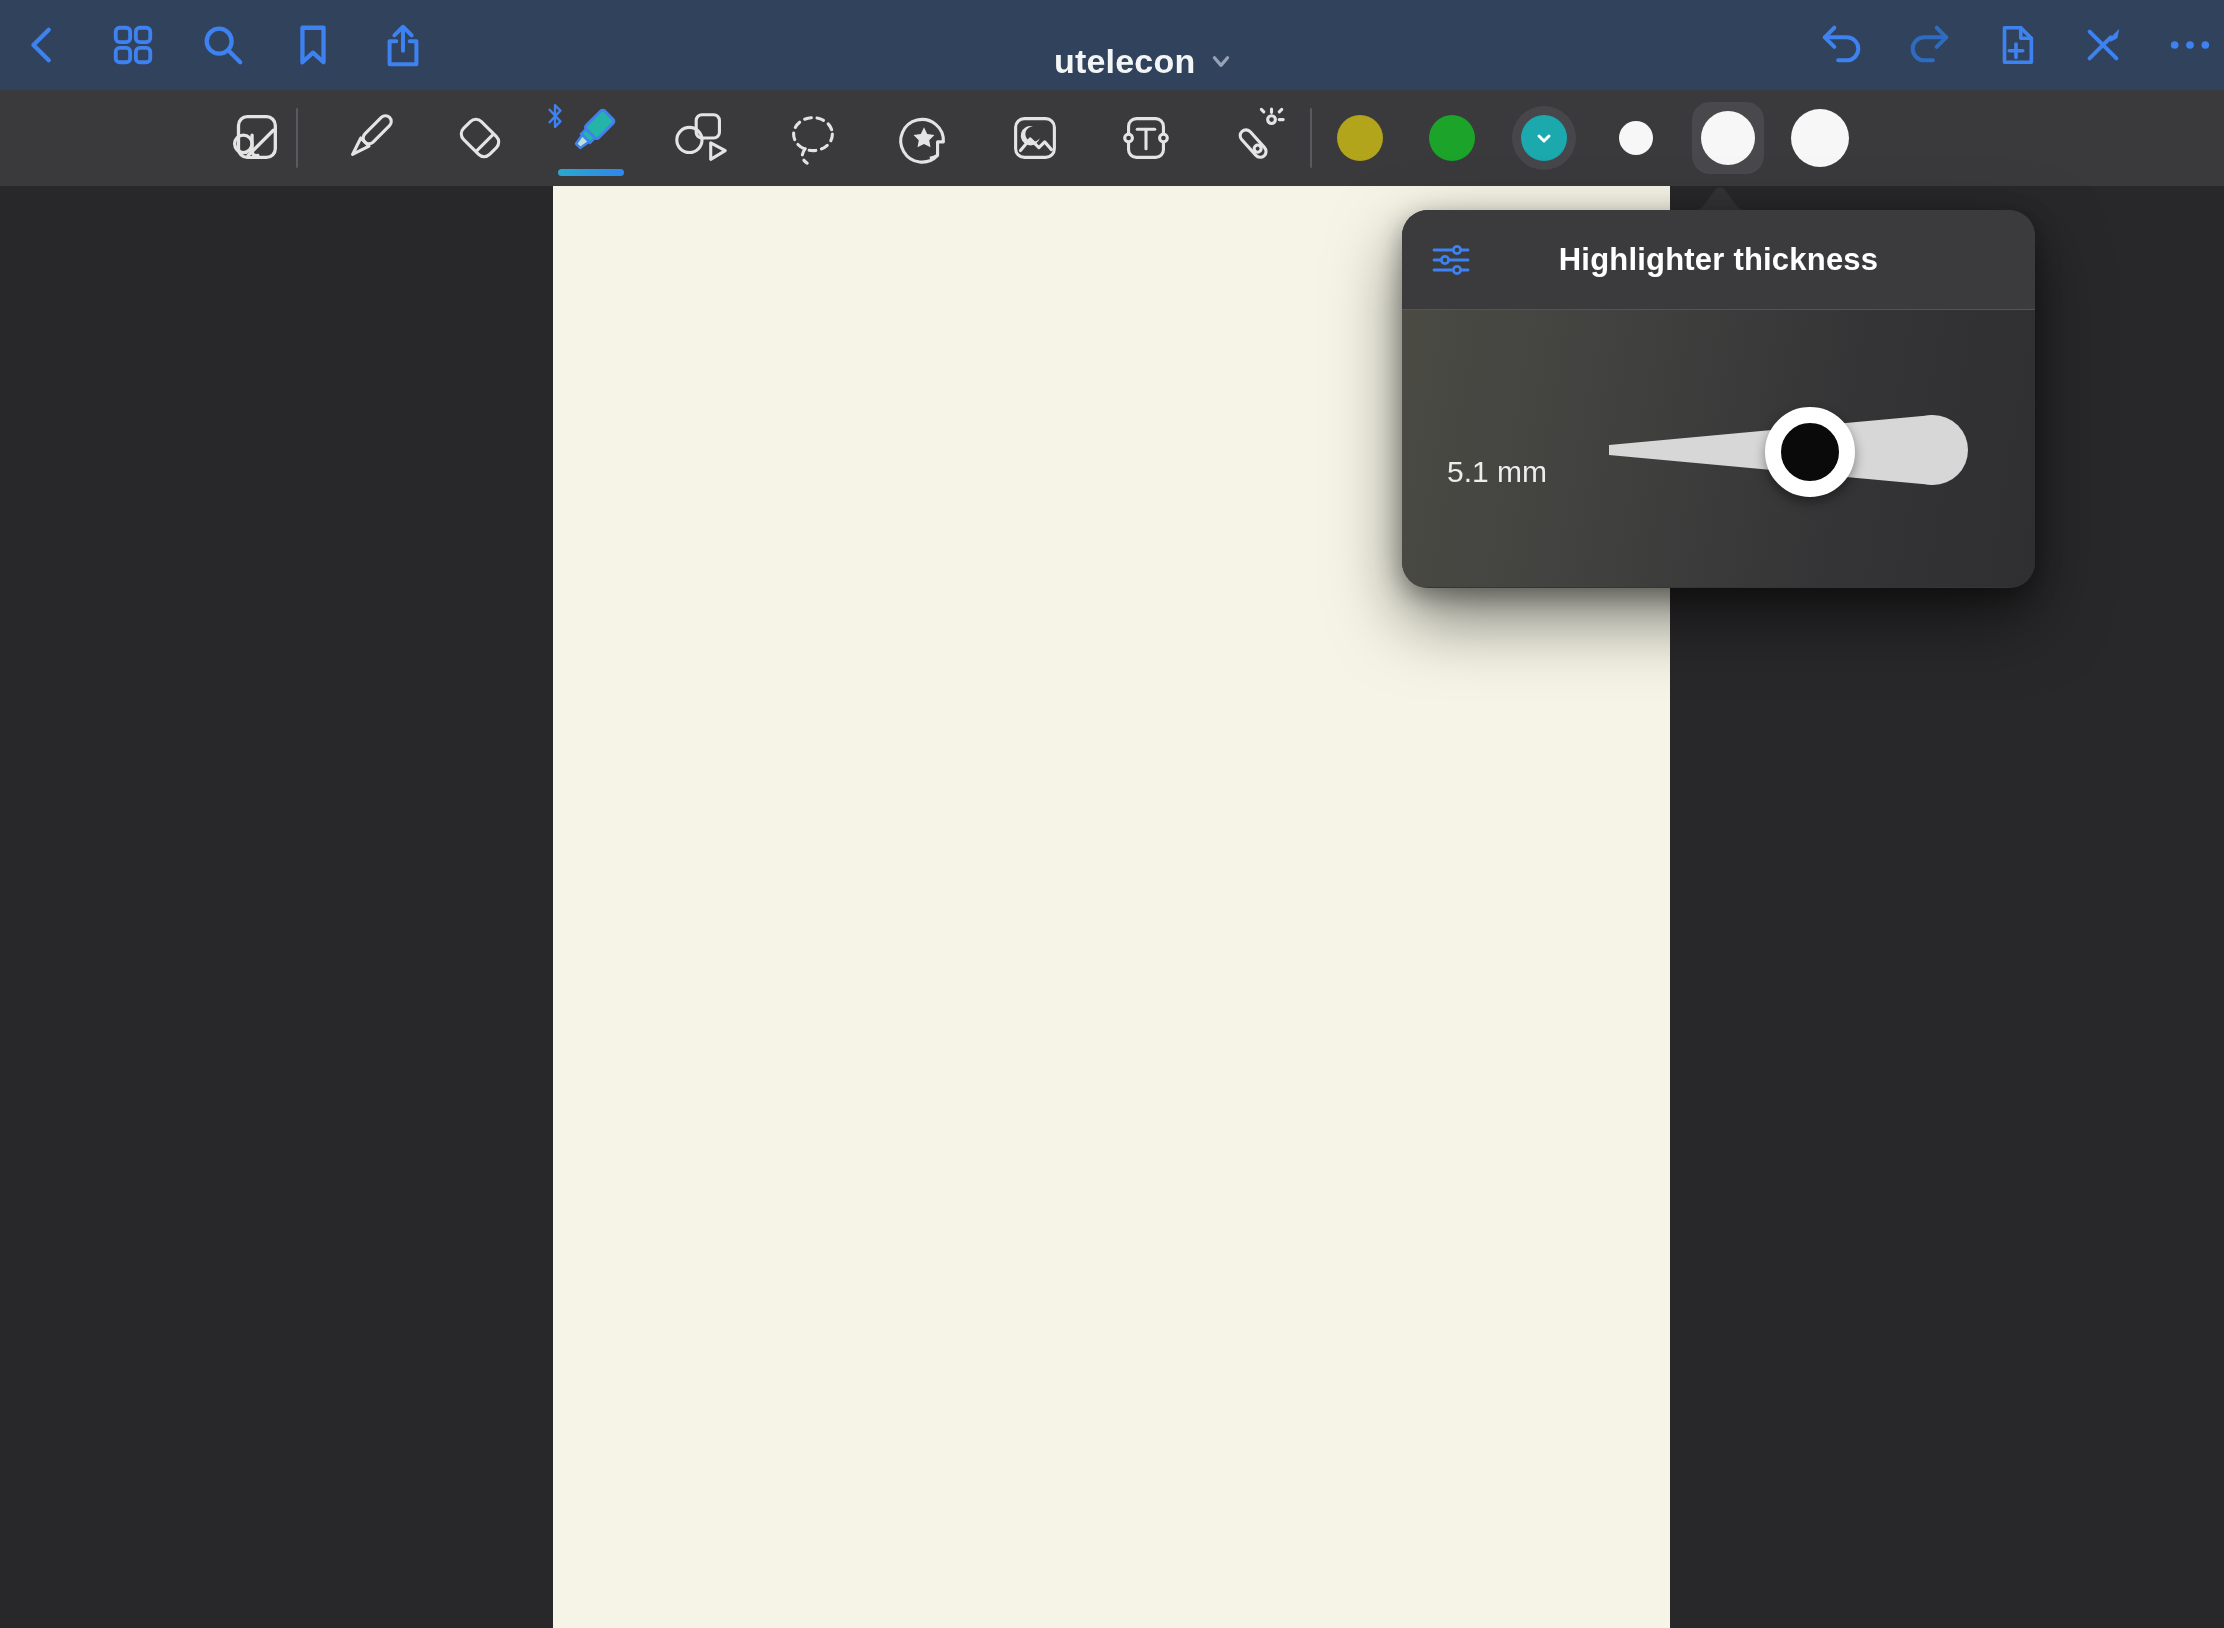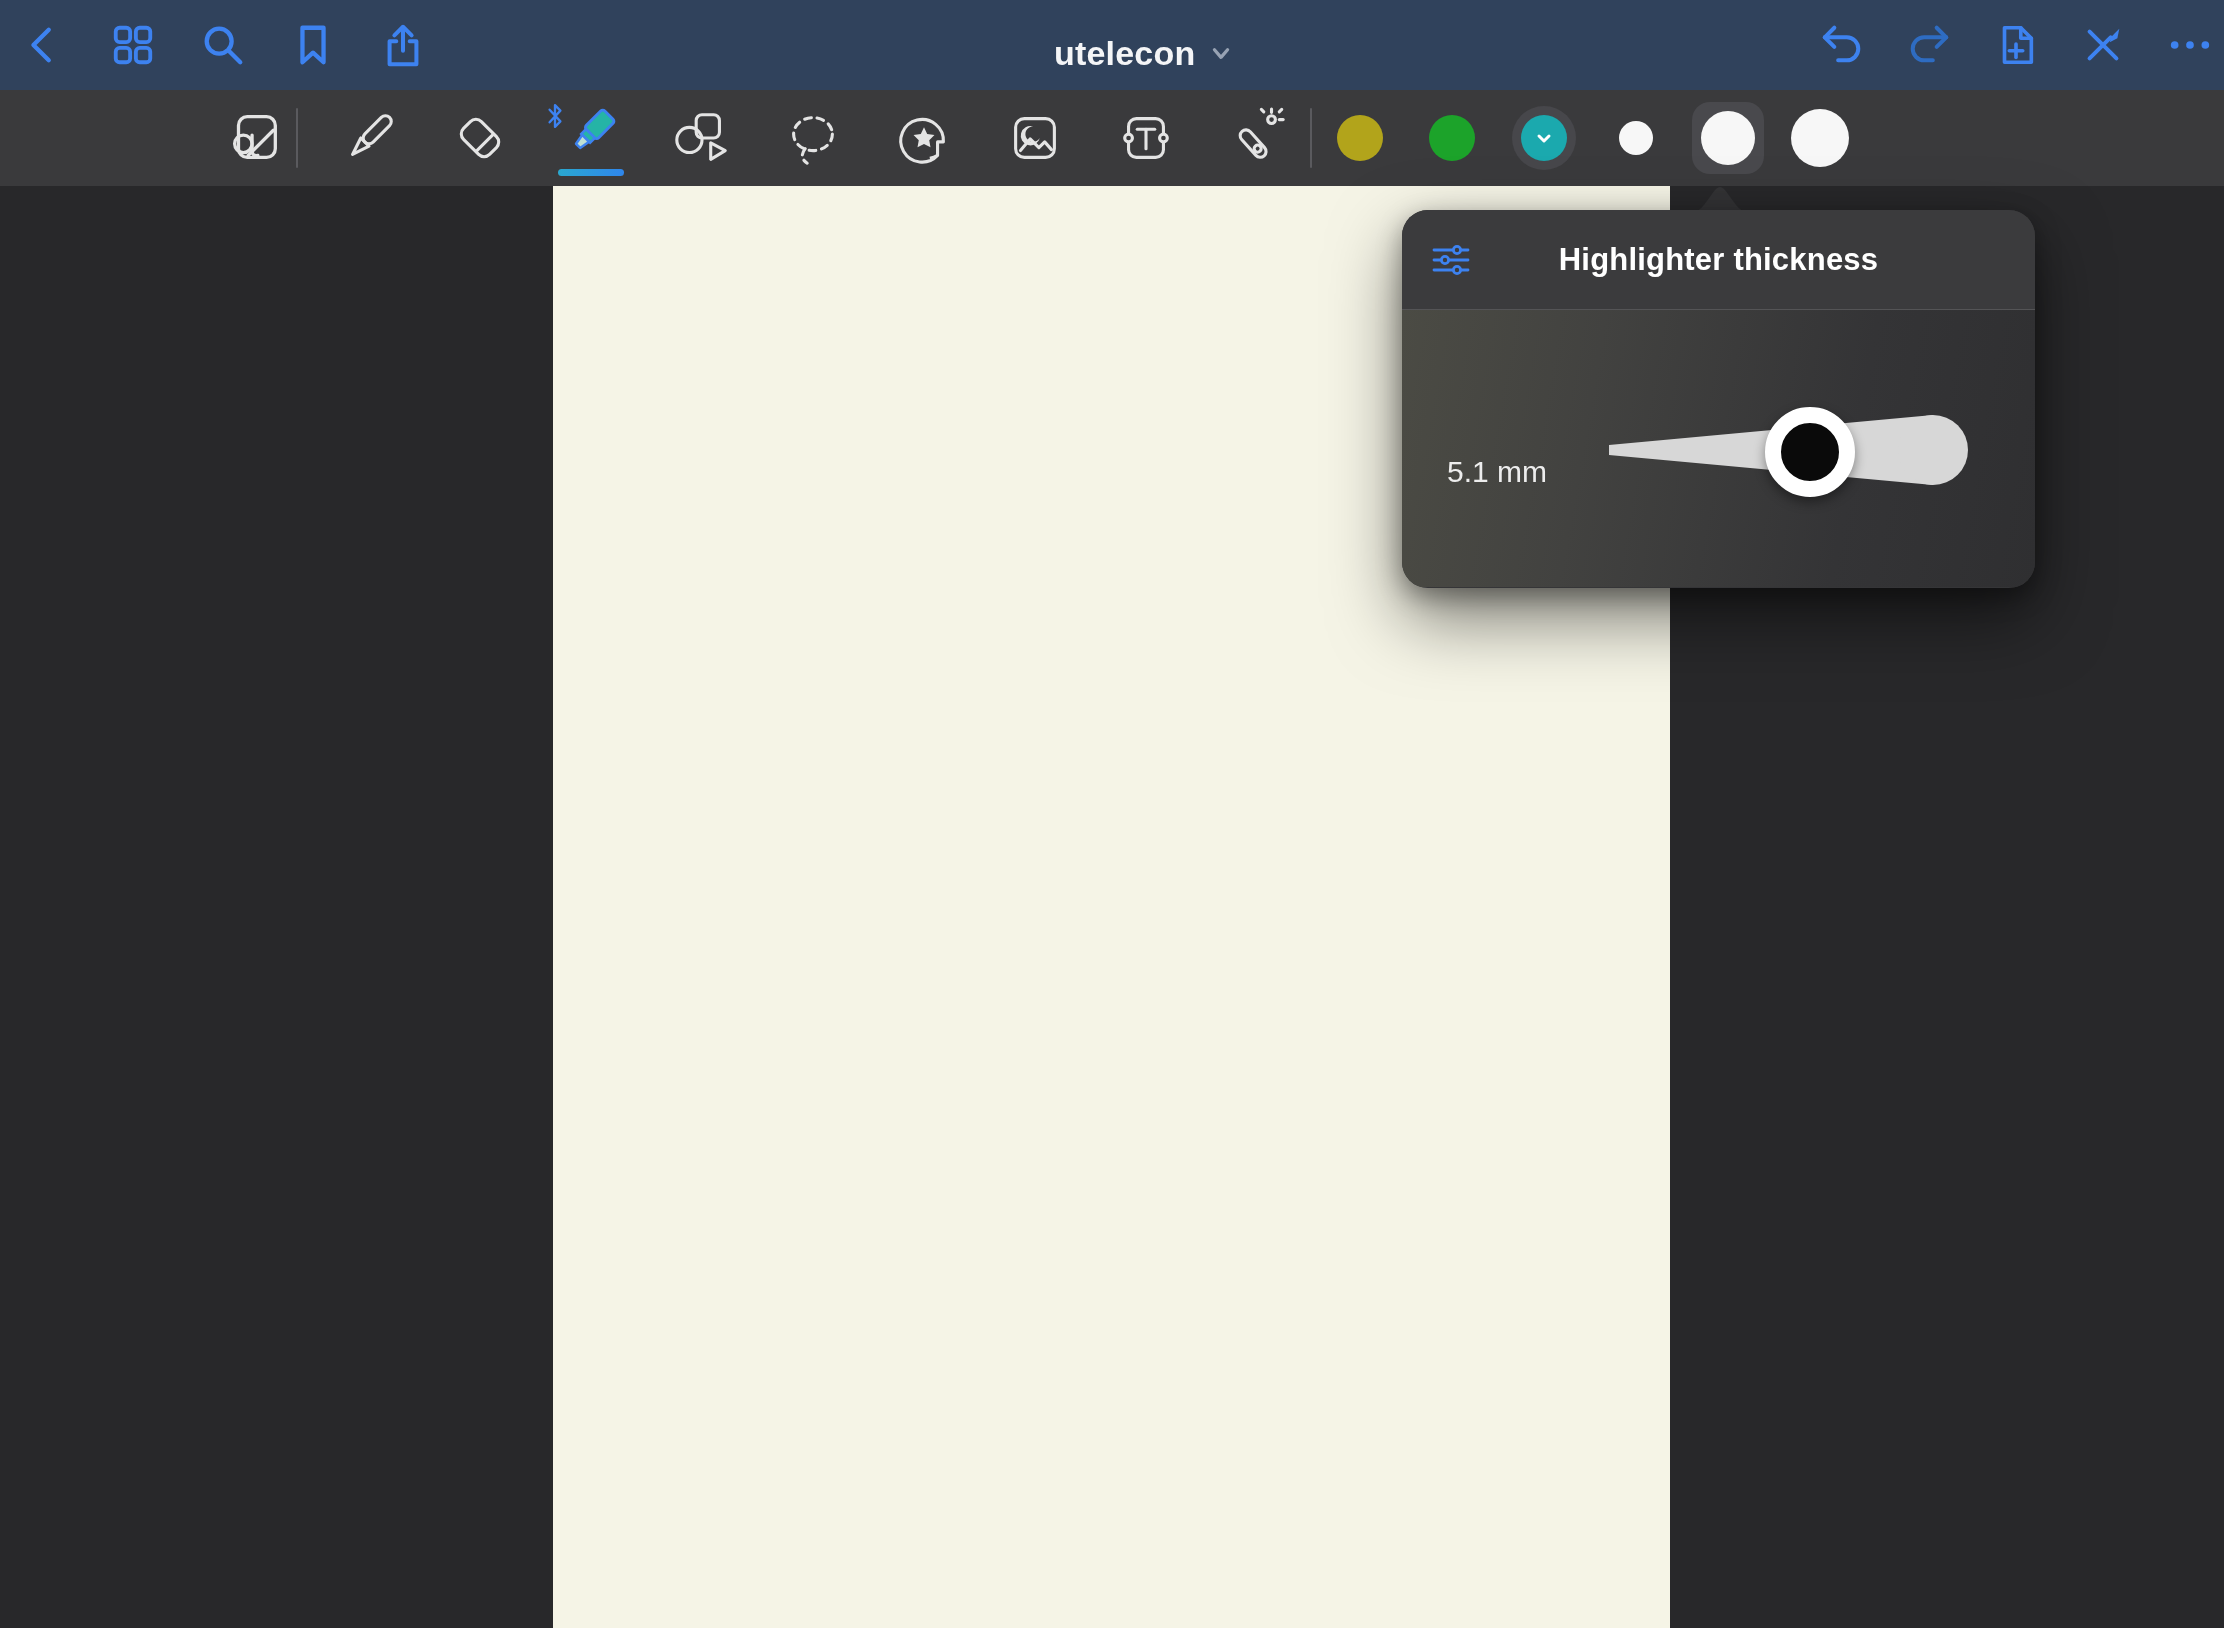--- a/index.html
+++ b/index.html
@@ -10,21 +10,21 @@
   
   .topbar { position:absolute; left:0; top:0; width:2224px; height:90px; background:var(--topbar-bg,#30425C); }
   .tb-group { position:absolute; top:0; height:90px; display:flex; align-items:center; }
   .tb-left  { left:11px; gap:26px; }
   .tb-right { right:4px; gap:27px; }
   .tb-btn { width:64px; height:64px; display:flex; align-items:center; justify-content:center;
             background:transparent; border:none; cursor:pointer; }
   .tb-right .tb-btn { width:60px; }
   .tb-btn svg { color:var(--accent-blue,#3D82F0); }
   .tb-btn svg.dim { color:var(--redo-dim,#2E6CC2); }
-  .title-wrap { position:absolute; left:1054px; top:8px; height:90px; display:flex; align-items:center; gap:14px; cursor:pointer; }
+  .title-wrap { position:absolute; left:1054px; top:16px; height:90px; display:flex; align-items:center; gap:14px; cursor:pointer; }
   .doc-title { font-size:34px; font-weight:700; color:#F4F5F7; letter-spacing:.2px; }
 
   
   .toolbar { position:absolute; left:0; top:90px; width:2224px; height:96px; background:var(--toolbar-bg,#3A3A3C); }
   .tool-btn { position:absolute; top:8px; width:74px; height:80px; display:flex; align-items:center; justify-content:center;
               background:transparent; border:none; cursor:pointer; }
   .tool-btn svg { color:var(--icon-stroke,#E4E4E4); }
   .v-div { position:absolute; top:18px; width:2px; height:60px; background:#5A5A5E; border-radius:1px; }
   .tools-row { position:absolute; left:332px; top:8px; display:flex; gap:37px; }
   .tools-row .tool-btn { position:relative; top:0; }

